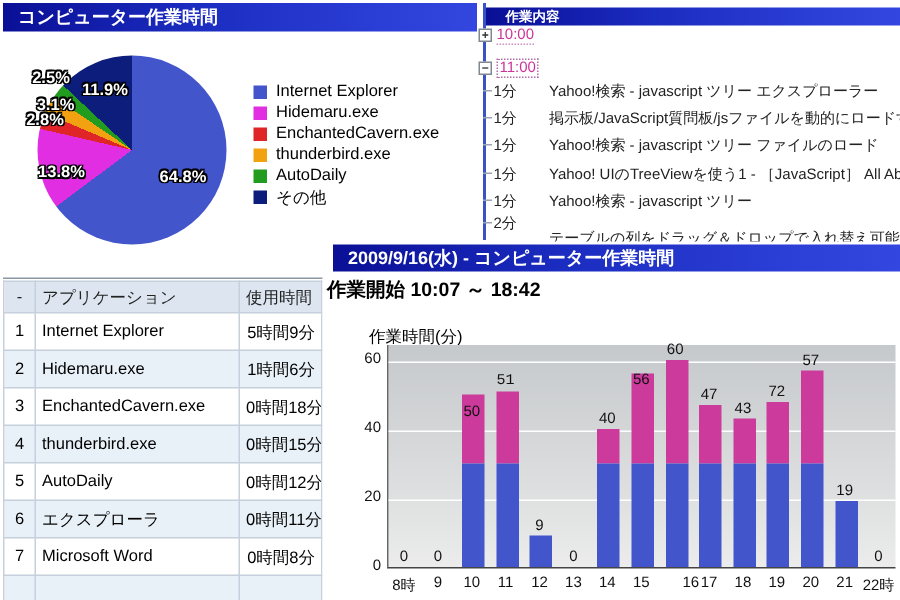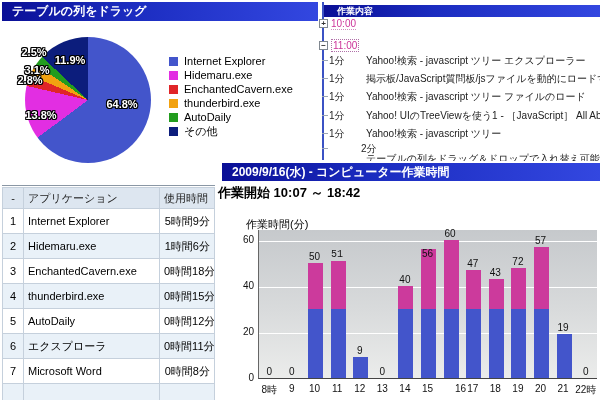--- a/index.html
+++ b/index.html
@@ -62,25 +62,25 @@
   .vlabel { position:absolute; width:30px; text-align:center; font-size:10px; color:#111; }
   .xtick { position:absolute; top:222px; width:32px; text-align:center; font-size:10px; color:#111; white-space:nowrap; }
 </style>
 </head>
 <body>
 
 <div class="stage">
 
   <section>
     <div class="hdr hdr-pie">
-      <span>テーブルの列をドラッグ</span>
+      <span>コンピューター作業時間</span>
     </div>
     <div class="pie" id="pie" style="background: conic-gradient(rgb(67, 85, 203) 0deg, rgb(67, 85, 203) 233.28deg, rgb(226, 46, 226) 233.28deg, rgb(226, 46, 226) 282.96deg, rgb(224, 37, 40) 282.96deg, rgb(224, 37, 40) 293.04deg, rgb(242, 162, 16) 293.04deg, rgb(242, 162, 16) 304.2deg, rgb(34, 156, 30) 304.2deg, rgb(34, 156, 30) 313.2deg, rgb(12, 29, 124) 313.2deg, rgb(12, 29, 124) 360deg);"></div>
     <div id="pieLabels">
-        <div class="pie-pct" style="left: 122px; top: 104px;">64.8%</div>
+        <div class="pie-pct" style="left: 122px; top: 118px;">64.8%</div>
         <div class="pie-pct" style="left: 41px; top: 115px;">13.8%</div>
         <div class="pie-pct" style="left: 30px; top: 80px;">2.8%</div>
         <div class="pie-pct" style="left: 37px; top: 70px;">3.1%</div>
         <div class="pie-pct" style="left: 34px; top: 52px;">2.5%</div>
         <div class="pie-pct" style="left: 70px; top: 60px;">11.9%</div>
       </div>
     <div class="legend" id="legend">
         <div class="lg-row">
           <span class="lg-sw" style="background: rgb(67, 85, 203);"></span>
           <span class="lg-tx">Internet Explorer</span>
@@ -140,21 +140,21 @@
         <div class="ti" style="top: 109px;">
           <span class="tdash"></span>
           <span class="tdur">1分</span>
           <span class="ttxt">Yahoo! UIのTreeViewを使う1 - ［JavaScript］ All About</span>
         </div>
         <div class="ti" style="top: 127px;">
           <span class="tdash"></span>
           <span class="tdur">1分</span>
           <span class="ttxt">Yahoo!検索 - javascript ツリー</span>
         </div>
-        <div class="ti" style="top: 142px; gap: 32px;">
+        <div class="ti" style="top: 142px;">
           <span class="tdash"></span>
           <span class="tdur">2分</span>
         </div>
         <div class="ti" style="top: 152px;">
           <span class="tdash" style="visibility: hidden;"></span>
           <span class="tdur"></span>
           <span class="ttxt">テーブルの列をドラッグ＆ドロップで入れ替え可能にするJav</span>
         </div>
       </div>
   </section>
@@ -272,21 +272,21 @@
         </div>
       </div>
   <div class="ytick" style="top: 211px;">0</div>
       <div class="ytick" style="top: 165px;">20</div>
       <div class="ytick" style="top: 119px;">40</div>
       <div class="ytick" style="top: 73px;">60</div>
       <div class="vlabel" style="left: 39.3px; top: 205px;">0</div>
       <div class="xtick" style="left: 38.3px;">8時</div>
       <div class="vlabel" style="left: 61.9px; top: 205px;">0</div>
       <div class="xtick" style="left: 60.9px;">9</div>
-      <div class="vlabel" style="left: 84.5px; top: 90px;">50</div>
+      <div class="vlabel" style="left: 84.5px; top: 108px;">50</div>
       <div class="xtick" style="left: 83.5px;">10</div>
       <div class="vlabel" style="left: 107.1px; top: 87.7px; font-family: Liberation Mono, monospace;">51</div>
       <div class="xtick" style="left: 106.1px;">11</div>
       <div class="vlabel" style="left: 129.7px; top: 184.3px;">9</div>
       <div class="xtick" style="left: 128.7px;">12</div>
       <div class="vlabel" style="left: 152.3px; top: 205px;">0</div>
       <div class="xtick" style="left: 151.3px;">13</div>
       <div class="vlabel" style="left: 174.9px; top: 113px;">40</div>
       <div class="xtick" style="left: 173.9px;">14</div>
       <div class="vlabel" style="left: 197.5px; top: 87px;">56</div>

